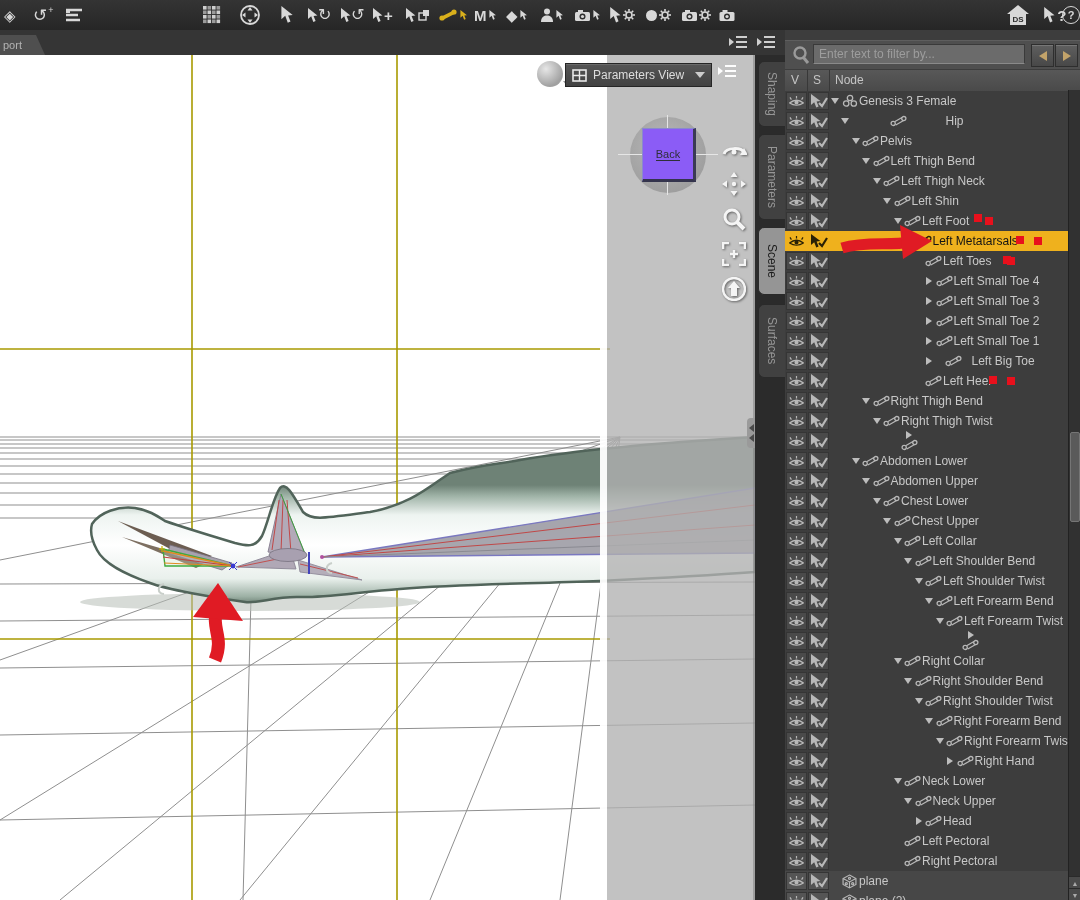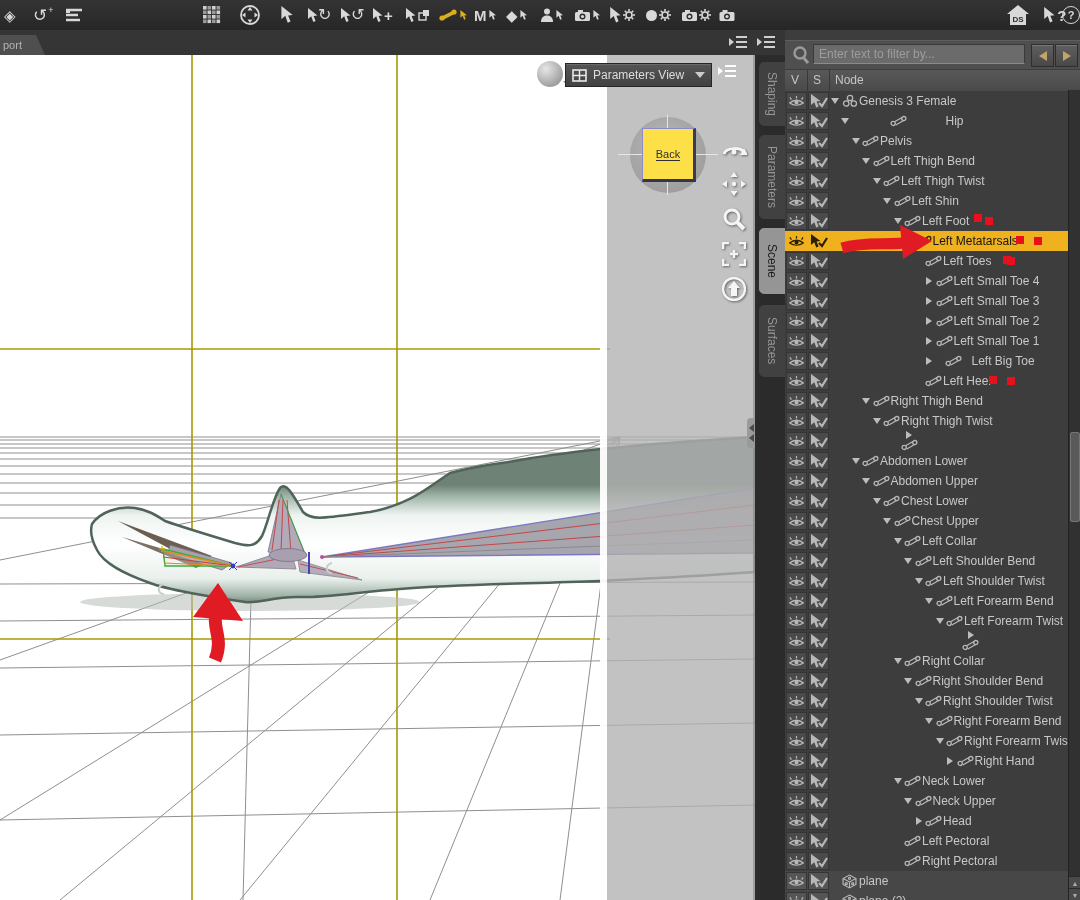--- a/index.html
+++ b/index.html
@@ -30,21 +30,21 @@
                border-top:6px solid #ccc;}
   .vp-sphere{position:absolute;left:537px;top:6px;width:26px;height:26px;border-radius:50%;
              background:radial-gradient(circle at 9px 8px,#e2e2e2,#909090 70%);opacity:.85;}
   .vp-sphere-arrow{position:absolute;left:563px;top:26px;width:0;height:0;border-left:4px solid transparent;
              border-right:4px solid transparent;border-top:5px solid #9a9a9a;}
   .vp-pane-icon{position:absolute;left:716px;top:7px;}
   .cube-disc{position:absolute;left:630px;top:62px;width:76px;height:76px;border-radius:50%;
              background:radial-gradient(circle at 34px 30px,#b9b9b9,#9c9c9c 80%);}
   .cube-cross-h{position:absolute;left:618px;top:99px;width:100px;height:1px;background:#e6e6e6;}
   .cube-cross-v{position:absolute;left:667px;top:60px;width:1px;height:80px;background:#e6e6e6;}
-  .cube-face{position:absolute;left:642px;top:73px;width:50px;height:50px;background:#fde047;
+  .cube-face{position:absolute;left:642px;top:73px;width:50px;height:50px;background:#8b5cf6;
              border-top:1px solid #8a8acc;border-left:1px solid #8a8acc;
              border-right:3px solid #3a3a55;border-bottom:3px solid #34344d;
              display:flex;align-items:center;justify-content:center;}
   .cube-face span{color:#2f2f3a;font-size:11px;border-bottom:1px solid #2f2f3a;}
   .vp-tools{position:absolute;left:716px;top:86px;width:36px;display:flex;flex-direction:column;gap:7px;align-items:center;}
   .vp-tools svg{filter:drop-shadow(1px 1px 1px rgba(60,60,60,.7));}
   .splitter{position:absolute;left:747px;top:418px;width:9px;height:30px;background:#9a9a9a;border-radius:4px 0 0 4px;
             display:flex;flex-direction:column;align-items:center;justify-content:center;gap:2px;}
   .splitter i{width:0;height:0;border-top:4px solid transparent;border-bottom:4px solid transparent;
               border-right:5px solid #4a4a4a;}
@@ -651,21 +651,21 @@
             </span>
             <span class="node-icon">
               <svg width="17" height="12" viewBox="0 0 17 12">
                 <g fill="none" stroke="#b8b8b8" stroke-width="1.3">
                   <circle cx="3.2" cy="8.4" r="2.1"></circle>
                   <circle cx="13.8" cy="3.6" r="2.1"></circle>
                   <path d="M4.6,6.7 L12.4,2.2 M5.8,10 L13.6,5.5"></path>
                 </g>
               </svg>
             </span>
-            <span class="node-label">Left Thigh Twist</span>
+            <span class="node-label">Left Thigh Neck</span>
           </span>
         </div>
         <div class="trow">
           <span class="vcell">
             <svg width="17" height="13" viewBox="0 0 17 13">
               <path d="M1.5,8 Q8.5,2.5 15.5,8" fill="none" stroke="#b8b8b8" stroke-width="1.5"></path>
               <path d="M1.5,8 Q8.5,12.5 15.5,8" fill="none" stroke="#b8b8b8" stroke-width="1.2"></path>
               <circle cx="8.5" cy="7.6" r="2" fill="#b8b8b8"></circle>
               <path d="M3.4,4.6 L2,2.4 M8.5,3.4 L8.5,1 M13.6,4.6 L15,2.4" stroke="#b8b8b8" stroke-width="1.2"></path>
             </svg>

